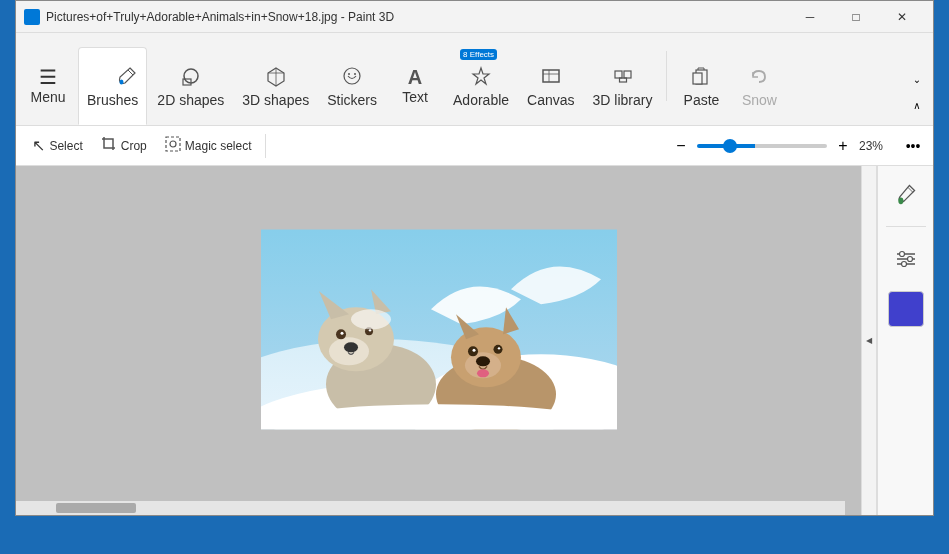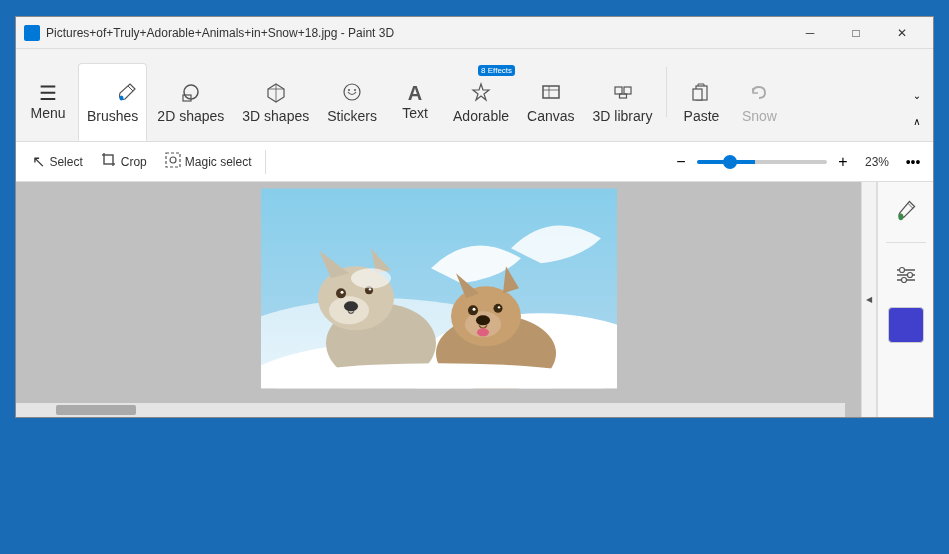--- a/index.html
+++ b/index.html
@@ -6,22 +6,22 @@
     body {
       width: 949px;
       height: 554px;
       font-family: 'Segoe UI', sans-serif;
       font-size: 12px;
       background: #1a6bb5;
       overflow: hidden;
     }
     .window {
       width: 919px;
-      height: 402px;
-      margin: 16px auto;
+      height: 516px;
+      margin: 0 auto;
       background: #f3f3f3;
       border: 1px solid #888;
       display: flex;
       flex-direction: column;
       position: relative;
     }
     
     .title-bar {
       height: 32px;
       background: #f3f3f3;
@@ -176,21 +176,20 @@
       width: 14px;
       height: 14px;
       background: #0078d7;
       border-radius: 50%;
       cursor: pointer;
     }
     .zoom-pct {
       min-width: 36px;
       font-size: 12px;
       color: #333;
-      text-align: center;
     }
     .more-btn {
       width: 24px;
       height: 24px;
       border: none;
       background: transparent;
       cursor: pointer;
       font-size: 14px;
       display: flex;
       align-items: center;
@@ -362,21 +361,21 @@
         <span class="tab-label">Text</span>
       </div>
 
       <div class="ribbon-tab" style="position:relative;">
         <span class="tab-icon">
           <svg width="22" height="22" viewBox="0 0 22 22" fill="none">
             <path d="M11 3 L13 9 L19 9 L14 13 L16 19 L11 15 L6 19 L8 13 L3 9 L9 9 Z" stroke="#555" stroke-width="1.2" fill="none"></path>
           </svg>
         </span>
         <span class="tab-label">Adorable</span>
-        <span style="position:absolute;top:2px;right:2px;background:#0078d7;color:white;font-size:8px;padding:1px 3px;border-radius:3px;">8 Effects</span>
+        <span style="position:absolute;top:2px;right:20px;background:#0078d7;color:white;font-size:8px;padding:1px 3px;border-radius:3px;">8 Effects</span>
       </div>
 
       <div class="ribbon-tab">
         <span class="tab-icon">
           <svg width="22" height="22" viewBox="0 0 22 22" fill="none">
             <rect x="3" y="5" width="16" height="12" stroke="#555" stroke-width="1.5" fill="none"></rect>
             <path d="M3 9 L19 9 M9 5 L9 17" stroke="#555" stroke-width="0.8"></path>
           </svg>
         </span>
         <span class="tab-label">Canvas</span>

